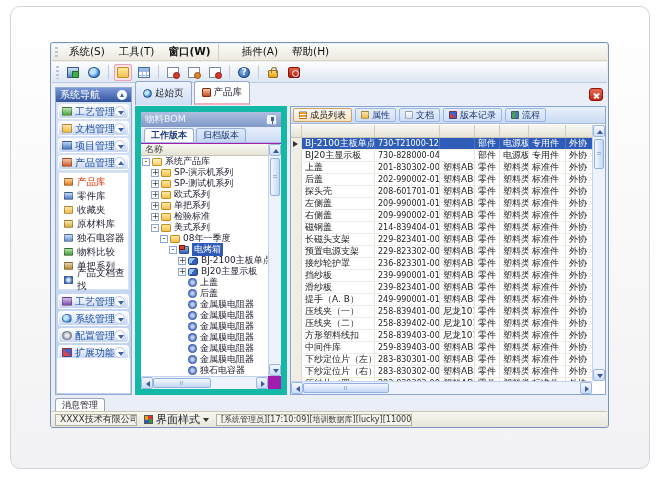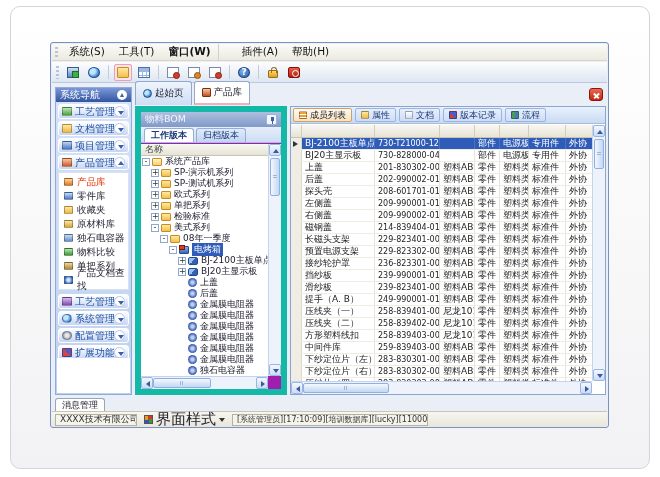--- a/index.html
+++ b/index.html
@@ -203,21 +203,21 @@
   .msgtab { position:absolute; left:4px; top:355px; width:50px; height:13px; background:#fff;
             border:1px solid #9aa4b8; border-bottom:0; border-radius:3px 3px 0 0;
             font-size:9px; color:#223; display:flex; align-items:center; justify-content:center; }
   .statusbar { position:absolute; left:1px; right:1px; top:368px; height:16px;
                background:linear-gradient(#f7f6ef,#e8e6da); border-top:1px solid #c8c5b5;
                display:flex; align-items:center; gap:3px; padding:0 3px; }
   .sseg { height:12px; border:1px solid #b4b1a0; background:#f4f3ec; font-size:9px; color:#333;
           display:flex; align-items:center; padding:0 4px; white-space:nowrap; overflow:hidden; }
   .seg-company { width:82px; }
   .seg-op { flex:1; }
-  .stylebtn { height:13px; display:flex; align-items:center; gap:3px; padding:0 4px; font-size:15px; color:#223; }
+  .stylebtn { height:13px; display:flex; align-items:center; gap:3px; padding:0 4px; font-size:11px; color:#223; }
   .stylegrid { width:9px; height:9px; flex:none;
      background:conic-gradient(#e03030 0 25%, #30a030 0 50%, #3050d0 0 75%, #e0a020 0 100%); border:1px solid #555; }
   .stylearr { width:0; height:0; border-left:3px solid transparent; border-right:3px solid transparent; border-top:4px solid #333; }
   .seg-session { width:196px; font-size:8px; }
 </style>
 </head>
 <body>
 
 <div class="page">
   <div class="frame"></div>

